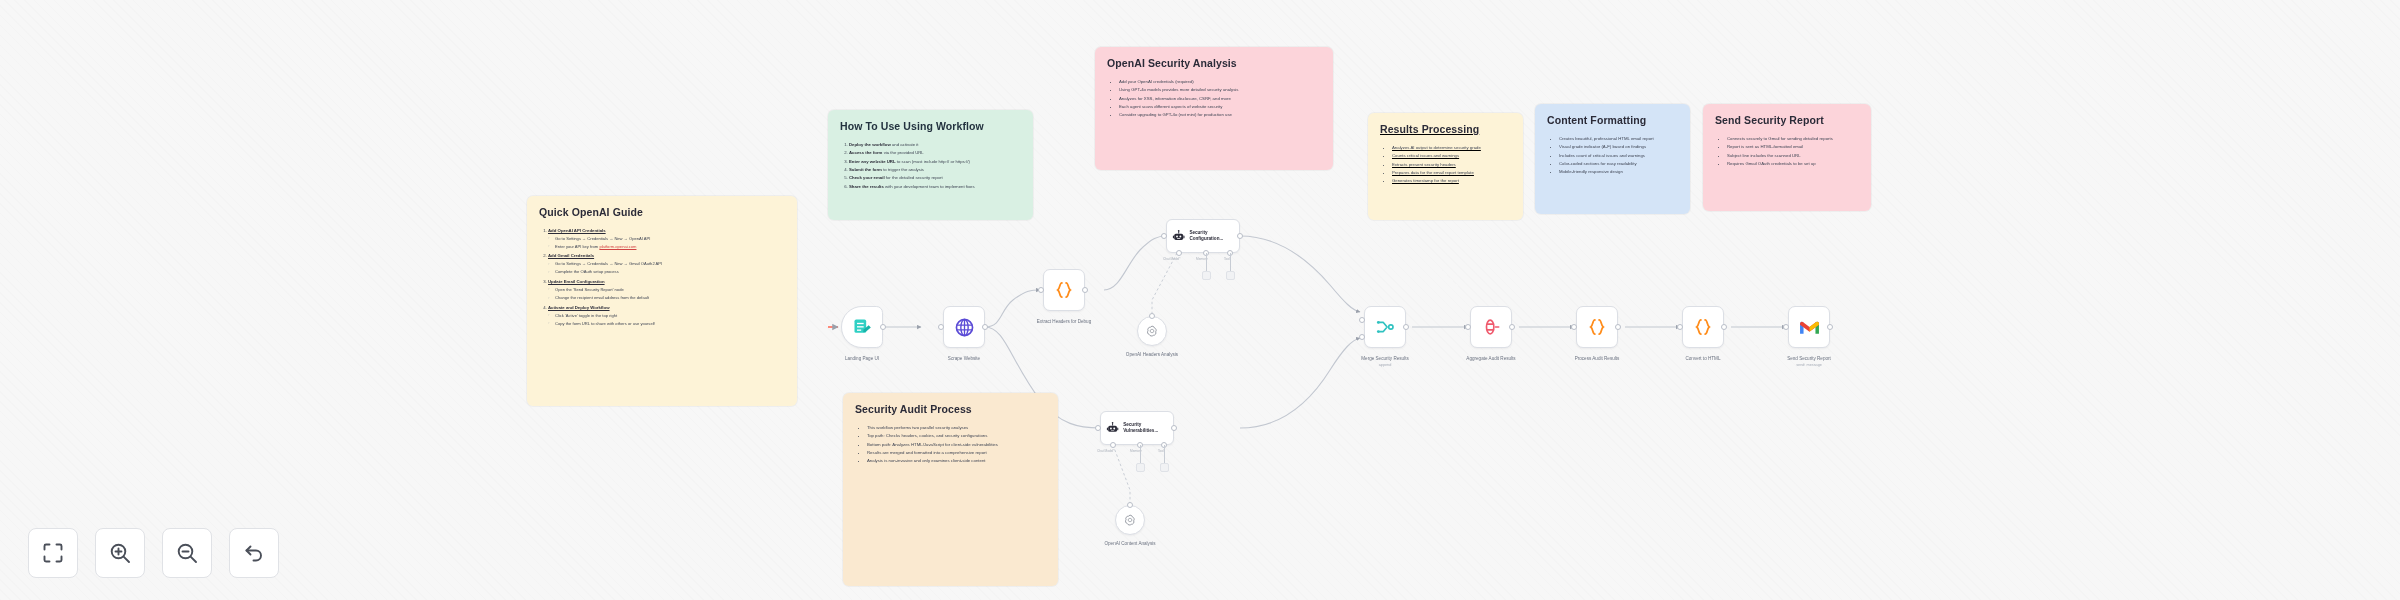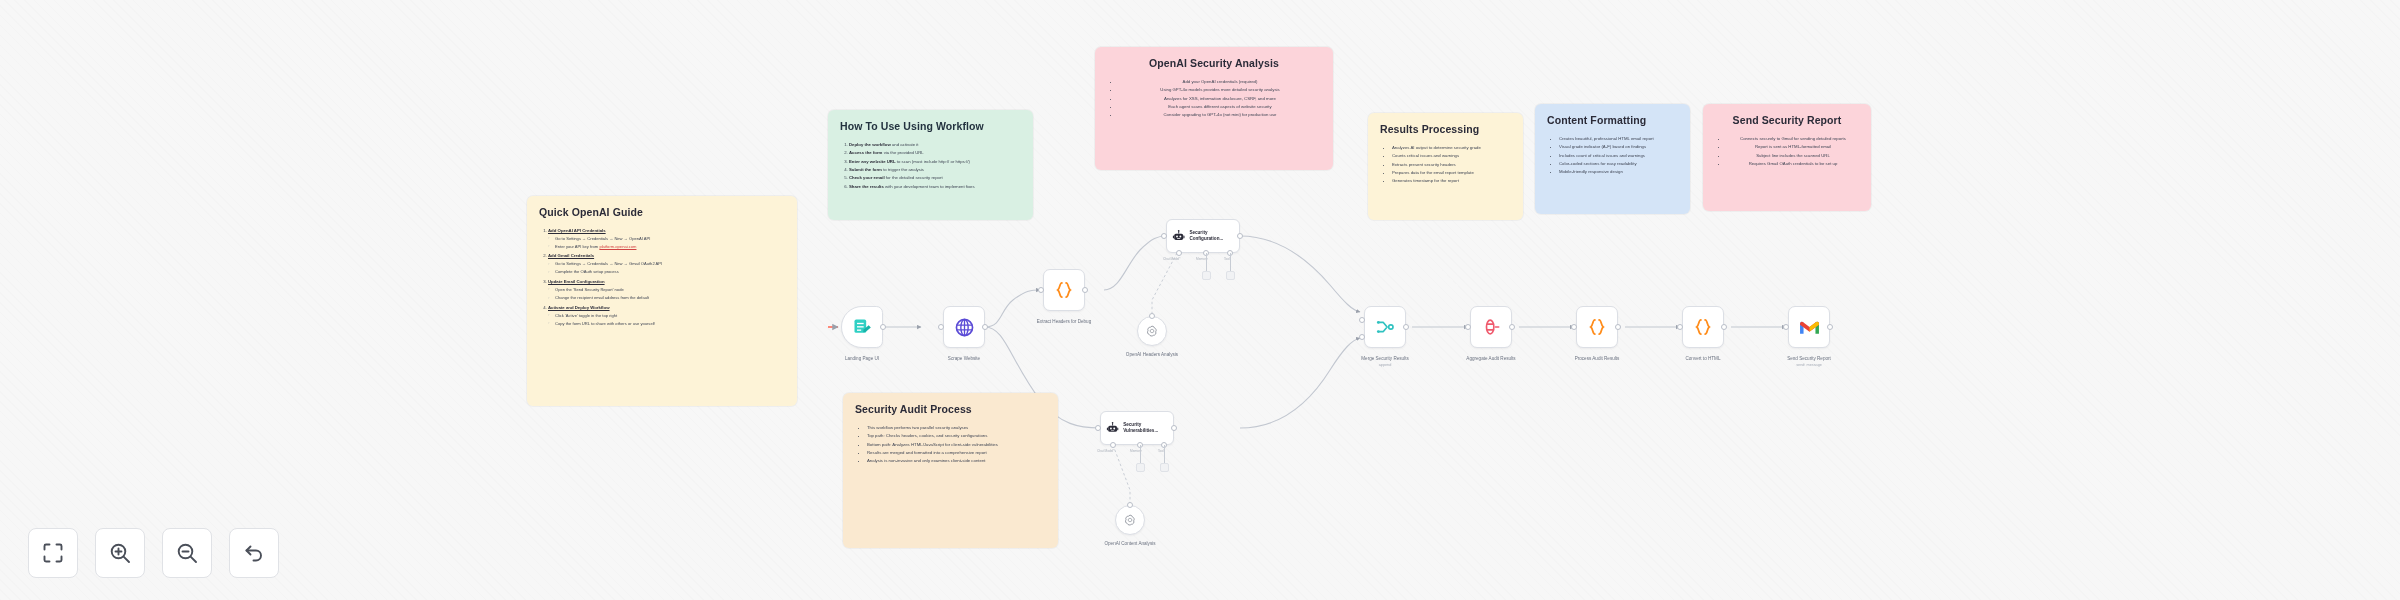--- a/index.html
+++ b/index.html
@@ -23,21 +23,21 @@
              margin-bottom: 9px; letter-spacing: .1px; line-height: 1.2; }
   .note ul, .note ol { margin: 0; padding-left: 12px; }
   .note li { font-size: 4.3px; line-height: 1.62; color: #3d4352; margin-bottom: 1.5px; }
   .note li.sub { list-style: none; position: relative; padding-left: 7px; font-size: 4.1px; }
   .note li.sub:before { content: "◦"; position: absolute; left: 0; top: -.5px; color: #9aa0ad; }
   .note li b { font-weight: 700; color: #2b2b38; }
   .note .lnk { color: #d14343; }
   .note .u { text-decoration: underline; }
   .note-yellow { background: #fdf3d7; }
   .note-green  { background: #d9f0e3; }
-  .note-pink   { background: #fcd4da; text-align: center; }
+  .note-pink   { background: #fcd4da; }
   .note-cream  { background: #fae9d0; }
   .note-blue   { background: #d4e4f7; }
   .note-yellow2{ background: #fdf3d7; }
   .note h3.g  { color: #23323f; }
 
   
   .node { position: absolute; background: #fff; border: 1px solid #dcdfe5;
           border-radius: 7px; display: flex; align-items: center; justify-content: center;
           box-shadow: 0 1px 2px rgba(20,24,35,.05); }
   .node.sq { width: 42px; height: 42px; }
@@ -139,32 +139,32 @@
     <h3>OpenAI Security Analysis</h3>
     <ul id="osa-list">
         <li>Add your OpenAI credentials (required)</li>
         <li>Using GPT-4o models provides more detailed security analysis</li>
         <li>Analyzes for XSS, information disclosure, CSRF, and more</li>
         <li>Each agent scans different aspects of website security</li>
         <li>Consider upgrading to GPT-4o (not mini) for production use</li>
       </ul>
   </div>
 
-  <div class="note note-cream" style="left:843px; top:393px; width:215px; height:155px;">
+  <div class="note note-cream" style="left:843px; top:393px; width:215px; height:193px;">
     <h3>Security Audit Process</h3>
     <ul id="sap-list">
         <li>This workflow performs two parallel security analyses</li>
         <li>Top path: Checks headers, cookies, and security configurations</li>
         <li>Bottom path: Analyzes HTML/JavaScript for client-side vulnerabilities</li>
         <li>Results are merged and formatted into a comprehensive report</li>
         <li>Analysis is non-invasive and only examines client-side content</li>
       </ul>
   </div>
 
-  <div class="note note-yellow2" style="left:1368px; top:113px; width:155px; height:107px;">
+  <div class="note note-yellow2" style="left:1368px; top:113px; width:155px; height:107px;text-decoration:underline;">
     <h3>Results Processing</h3>
     <ul id="rp-list">
         <li>Analyzes AI output to determine security grade</li>
         <li>Counts critical issues and warnings</li>
         <li>Extracts present security headers</li>
         <li>Prepares data for the email report template</li>
         <li>Generates timestamp for the report</li>
       </ul>
   </div>
 

